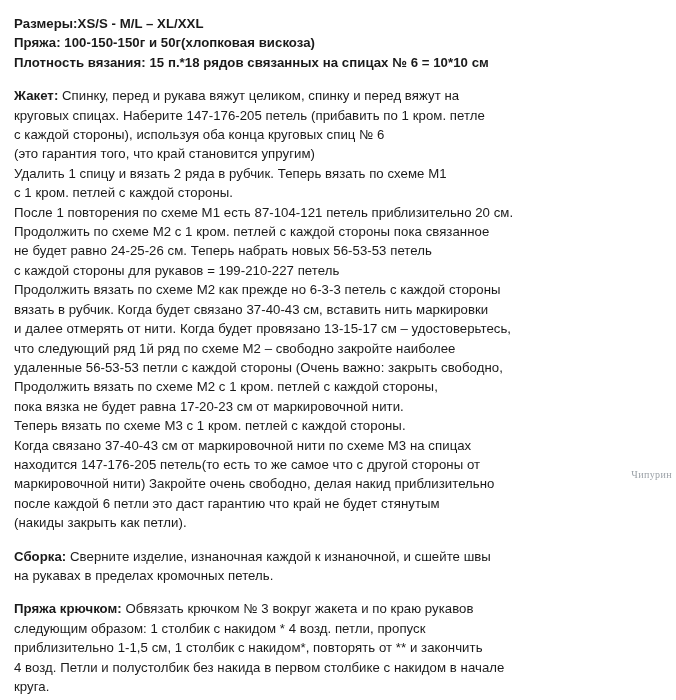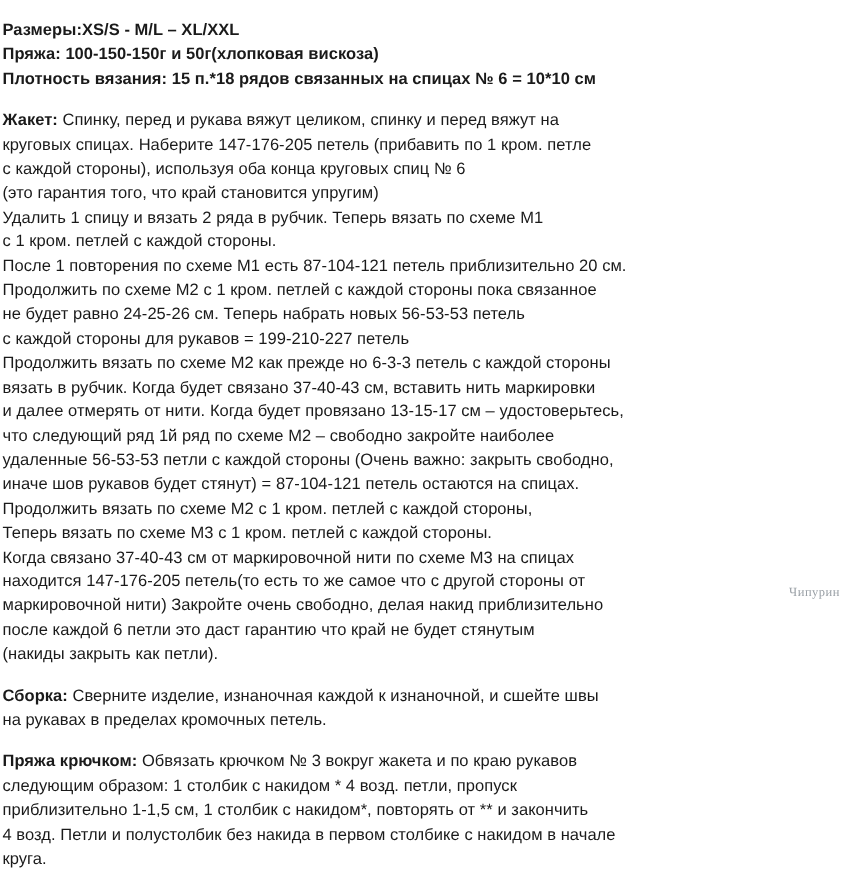--- a/index.html
+++ b/index.html
@@ -12,21 +12,21 @@
     background: #ffffff;
     font-family: "Liberation Sans", sans-serif;
     color: #1a1a1a;
     overflow: hidden;
   }
   .page {
     position: relative;
     width: 676px;
     height: 496px;
     box-sizing: border-box;
-    padding: 14px 12px 0 2px;
+    padding: 14px 12px 0 14px;
   }
   .block {
     margin: 0 0 0 0;
   }
   .line {
     font-size: 13.2px;
     line-height: 19.4px;
     white-space: pre-wrap;
     letter-spacing: 0.05px;
   }
@@ -71,22 +71,22 @@
     <div class="line">с 1 кром. петлей с каждой стороны.</div>
     <div class="line">После 1 повторения по схеме М1 есть 87-104-121 петель приблизительно 20 см.</div>
     <div class="line">Продолжить по схеме М2 с 1 кром. петлей с каждой стороны пока связанное</div>
     <div class="line">не будет равно 24-25-26 см. Теперь набрать новых 56-53-53 петель</div>
     <div class="line">с каждой стороны для рукавов = 199-210-227 петель</div>
     <div class="line">Продолжить вязать по схеме М2 как прежде но 6-3-3 петель с каждой стороны</div>
     <div class="line">вязать в рубчик. Когда будет связано 37-40-43 см, вставить нить маркировки</div>
     <div class="line">и далее отмерять от нити. Когда будет провязано 13-15-17 см – удостоверьтесь,</div>
     <div class="line">что следующий ряд 1й ряд по схеме М2 – свободно закройте наиболее</div>
     <div class="line">удаленные 56-53-53 петли с каждой стороны (Очень важно: закрыть свободно,</div>
-    <div class="line">иначе шов рукавов будет стянут) = 87-104-121 петель остаются на спицах.</div>
     <div class="line">Продолжить вязать по схеме М2 с 1 кром. петлей с каждой стороны,</div>
+    <div class="line">пока вязка не будет равна 17-20-23 см от маркировочной нити.</div>
     <div class="line">Теперь вязать по схеме М3 с 1 кром. петлей с каждой стороны.</div>
     <div class="line">Когда связано 37-40-43 см от маркировочной нити по схеме М3 на спицах</div>
     <div class="line">находится 147-176-205 петель(то есть то же самое что с другой стороны от</div>
     <div class="line">маркировочной нити) Закройте очень свободно, делая накид приблизительно</div>
     <div class="line">после каждой 6 петли это даст гарантию что край не будет стянутым</div>
     <div class="line">(накиды закрыть как петли).</div>
   </div>
 
   <div class="spacer-lg"></div>
 

